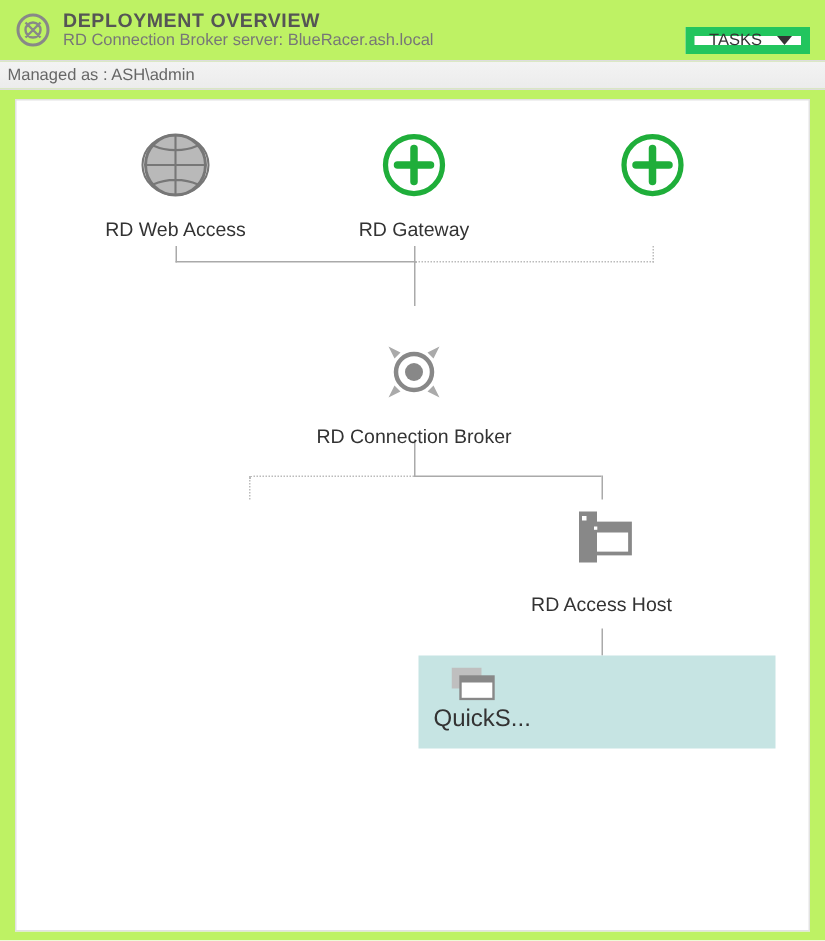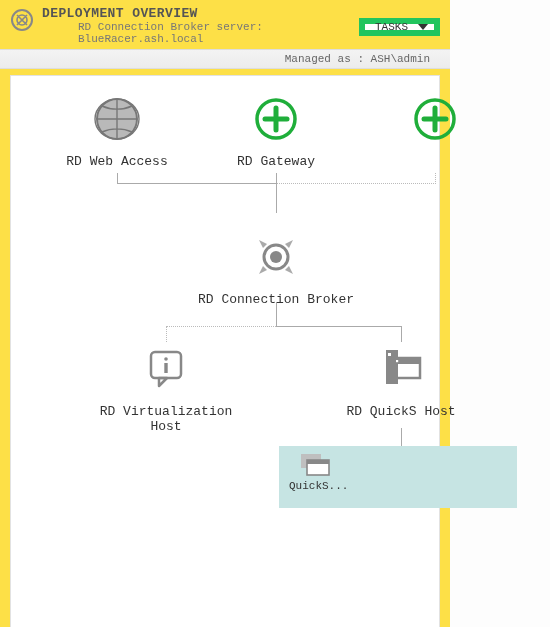--- a/index.html
+++ b/index.html
@@ -4,25 +4,24 @@
 <style>
   * { box-sizing: border-box; }
   body {
     margin: 0;
     font-family: "Segoe UI", Arial, sans-serif;
     background: #fdfdfd;
     color: #333;
     width: 550px;
   }
   .panel {
-    width: 450px;
+    width: 550px;
     height: 627px;
-    background: #fde047;
+    background: #bef264;
     position: relative;
-    font-family: Liberation Mono, monospace;
   }
   .header {
     padding: 6px 10px 4px 10px;
     display: flex;
     align-items: flex-start;
   }
   .header-icon {
     width: 24px;
     height: 24px;
     flex: 0 0 auto;
@@ -36,43 +35,41 @@
   .title {
     font-size: 13px;
     font-weight: 600;
     color: #555;
     letter-spacing: 0.4px;
   }
   .subtitle {
     font-size: 11px;
     color: #777;
     margin-top: 0px;
-    margin-left: 36px;
   }
   .tasks-btn {
     border: 6px solid #22c55e;
     background: #fff;
     font-size: 11px;
     padding: 1px 6px 1px 10px;
     display: flex;
     align-items: center;
     gap: 10px;
     height: 18px;
     cursor: pointer;
     margin-top: 12px;
   }
   .tasks-btn svg { display: block; }
   .managed-bar {
     background: linear-gradient(#f3f3f3,#ececec);
     border-top: 1px solid #ddd;
     border-bottom: 1px solid #ddd;
     font-size: 11px;
     color: #666;
-    padding: 3px 20px;
-    text-align: right;
+    padding: 3px 5px;
   }
   .canvas {
     position: relative;
     margin: 6px 10px 10px 10px;
     border: 1px solid #e2e2e2;
     height: 555px;
     background: #fff;
   }
   .node {
     position: absolute;
@@ -106,21 +103,21 @@
     top:370px;
     width:238px;
     height:62px;
     padding:8px 10px;
   }
   .coll-item {
     width:54px;
     text-align:center;
   }
   .coll-icon { width:30px; height:22px; margin:0 auto 4px auto; }
-  .coll-label { font-size:11px; color:#333; }
+  .coll-label { font-size:16px; color:#333; }
 </style>
 </head>
 <body>
 
 <div class="panel">
 
   <div class="header">
     <div class="header-icon">
       <svg viewBox="0 0 24 24">
         <circle cx="12" cy="12" r="10" fill="none" stroke="#888" stroke-width="2"></circle>
@@ -195,43 +192,32 @@
       <div class="node-icon" style="margin-left:auto;margin-right:auto;">
         <svg viewBox="0 0 50 50">
           <path d="M8 8 L16 12 L12 16 Z M42 8 L34 12 L38 16 Z M8 42 L12 34 L16 38 Z M42 42 L38 34 L34 38 Z" fill="#aaa"></path>
           <circle cx="25" cy="25" r="12" fill="none" stroke="#888" stroke-width="3"></circle>
           <circle cx="25" cy="25" r="6" fill="#888"></circle>
         </svg>
       </div>
       <div class="node-label">RD Connection Broker</div>
     </div>
 
-    <div class="node" style="left:75px; top:268px; width:160px;">
-      <div class="node-icon">
-        <svg viewBox="0 0 50 50">
-          <rect x="10" y="8" width="30" height="26" rx="4" fill="none" stroke="#888" stroke-width="2.5"></rect>
-          <path d="M18 34 L18 42 L26 34 Z" fill="none" stroke="#888" stroke-width="2.5" stroke-linejoin="round"></path>
-          <circle cx="25" cy="15" r="1.8" fill="#888"></circle>
-          <rect x="23.3" y="19" width="3.4" height="10" fill="#888"></rect>
-        </svg>
-      </div>
-      <div class="node-label">RD Virtualization Host</div>
-    </div>
 
     <div class="node" style="left:315px; top:268px;">
       <div class="node-icon">
         <svg viewBox="0 0 50 50">
           <rect x="10" y="6" width="12" height="34" fill="#888"></rect>
           <rect x="12" y="9" width="3" height="3" fill="#fff"></rect>
           <rect x="18" y="14" width="26" height="20" fill="none" stroke="#888" stroke-width="2.5"></rect>
           <rect x="18" y="14" width="26" height="6" fill="#888"></rect>
           <rect x="20" y="16" width="2.2" height="2.2" fill="#fff"></rect>
         </svg>
       </div>
-      <div class="node-label">RD QuickS Host</div>
+      <div class="node-label">RD Access Host</div>
     </div>
 
     <div class="collection-box">
       <div class="coll-item">
         <div class="coll-icon">
           <svg viewBox="0 0 30 22">
             <rect x="0" y="0" width="20" height="14" fill="#bfbfbf"></rect>
             <rect x="6" y="6" width="22" height="15" fill="#fff" stroke="#888" stroke-width="1.6"></rect>
             <rect x="6" y="6" width="22" height="4" fill="#888"></rect>
           </svg>

